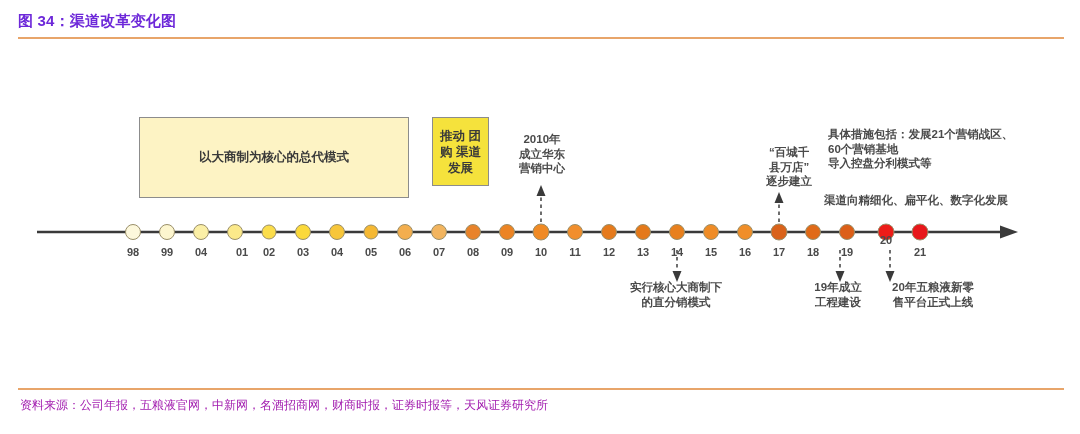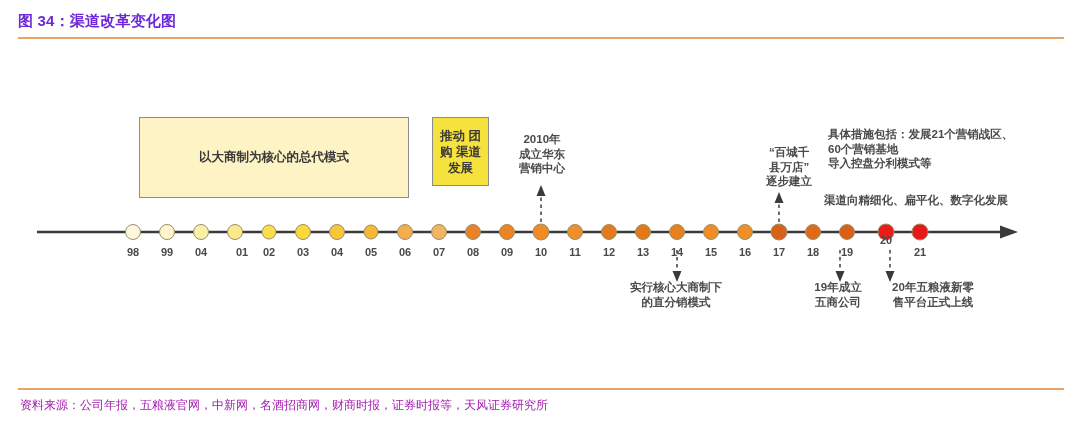--- a/index.html
+++ b/index.html
@@ -161,21 +161,21 @@
   <div class="anno left" id="anno-measures">具体措施包括：发展21个营销战区、
 60个营销基地
 导入控盘分利模式等</div>
 
   <div class="anno center" id="anno-direct">实行核心大商制下
 的直分销模式</div>
 
   <div class="anno left" id="anno-channel">渠道向精细化、扁平化、数字化发展</div>
 
   <div class="anno center" id="anno-wushang">19年成立
-五商公司</div>
+工程建设</div>
 
   <div class="anno center" id="anno-newretail">20年五粮液新零
 售平台正式上线</div>
 
   <svg id="axis-svg" viewBox="0 0 1080 348" width="1080" height="348">
 
     <line x1="37" y1="192" x2="1000" y2="192" stroke="#3a3a3a" stroke-width="2.4"></line>
 
     <polygon points="1000,185.5 1018,192 1000,198.5" fill="#3a3a3a"></polygon>
 

